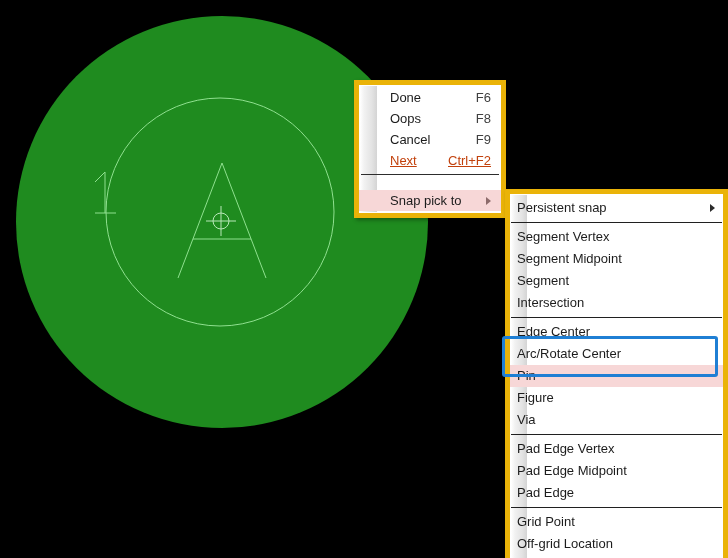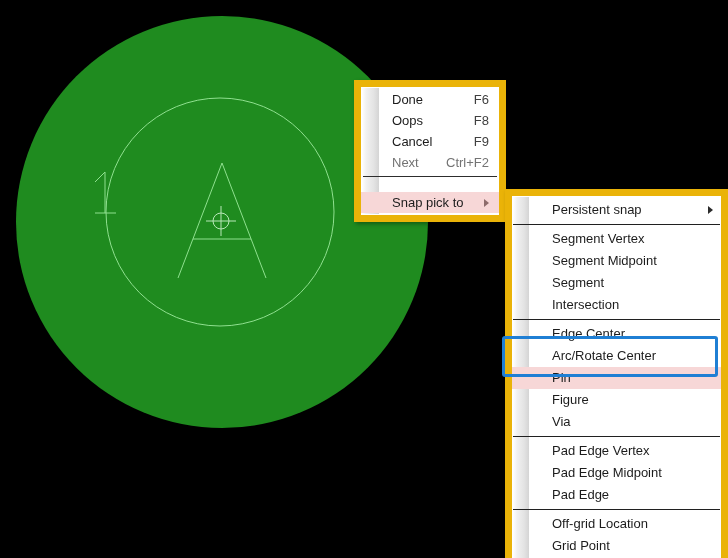--- a/index.html
+++ b/index.html
@@ -30,21 +30,21 @@
     left: 0; top: 0;
     width: 728px;
     height: 558px;
   }
   #canvas svg { display: block; }
 
   
   .menu {
     position: absolute;
     background: #ffffff;
-    border: 7px solid #eab308;
+    border: 5px solid #eab308;
     box-shadow: 2px 2px 4px rgba(0,0,0,0.35);
     box-sizing: border-box;
     font-size: 13px;
     color: #1c1c1c;
     padding: 2px 0;
   }
   .menu .gutter {
     position: absolute;
     left: 1px;
     top: 1px;
@@ -70,21 +70,22 @@
   .mi .label {
     flex: 0 0 auto;
   }
   .mi .accel {
     margin-left: auto;
     padding-left: 26px;
     color: #404040;
   }
   .mi.disabled .label,
   .mi.disabled .accel {
-    color: #737373;
+    color: #c2410c;
+    text-decoration: underline;
   }
   .mi.hl {
     background: #f7d7d7;
   }
   .mi .arrow {
     margin-left: auto;
     width: 0; height: 0;
     border-top: 4px solid transparent;
     border-bottom: 4px solid transparent;
     border-left: 5px solid #2b2b2b;
@@ -105,21 +106,21 @@
   #root-menu .mi { padding-left: 31px; padding-right: 10px; }
   #root-menu .mi.hl { margin-right: 0; margin-top: 15px; }
 
   
   #sub-menu {
     left: 505px;
     top: 189px;
     width: 223px;
     padding: 3px 0 4px 0;
   }
-  #sub-menu .mi { padding-left: 40px; padding-right: 8px; height: 22px; line-height: 22px; }
+  #sub-menu .mi { padding-left: 7px; padding-right: 8px; height: 22px; line-height: 22px; }
   #sub-menu .gutter { width: 16px; }
   #sub-menu .sep { background: #202020; margin: 3px 1px; }
 
   
   #annot-box {
     position: absolute;
     left: 502px;
     top: 336px;
     width: 216px;
     height: 41px;
@@ -248,24 +249,24 @@
       <div class="mi">
         <span class="label">Pad Edge Midpoint</span>
       </div>
       <div class="mi">
         <span class="label">Pad Edge</span>
       </div>
 
       <div class="sep"></div>
 
       <div class="mi">
+        <span class="label">Grid Point</span>
+      </div>
+      <div class="mi">
         <span class="label">Off-grid Location</span>
-      </div>
-      <div class="mi">
-        <span class="label">Grid Point</span>
       </div>
 
       <div class="sep"></div>
 
     </div>
   </div>
 
   <div id="annot-box"></div>
 
 </div>

